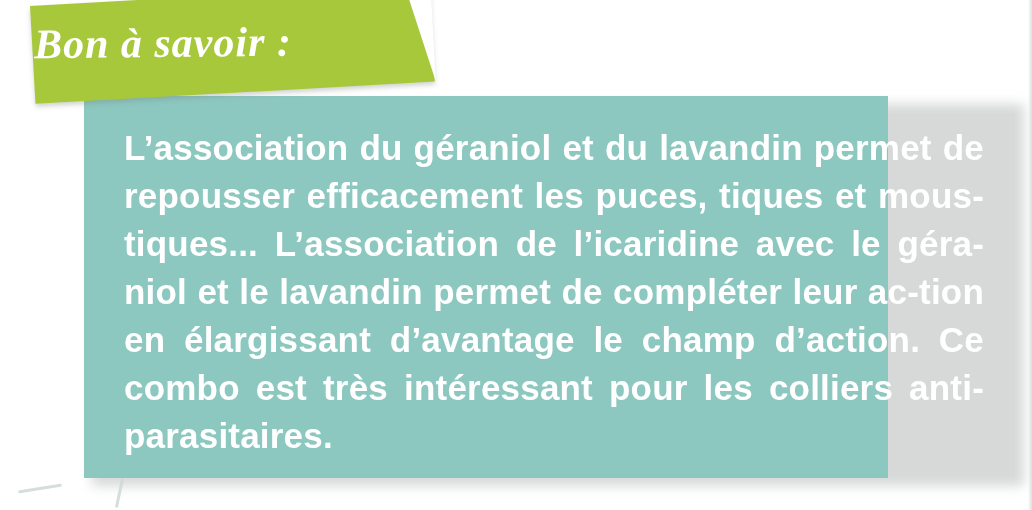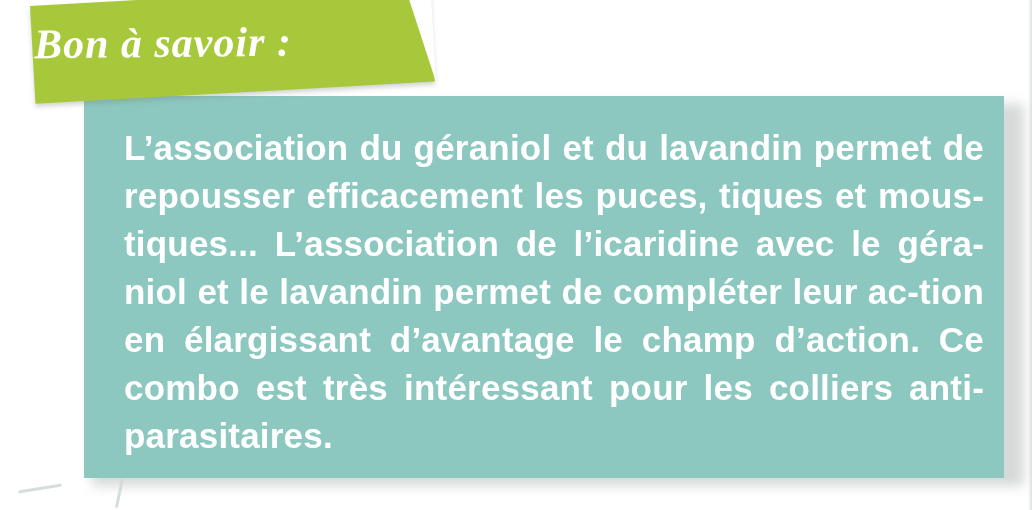--- a/index.html
+++ b/index.html
@@ -29,21 +29,21 @@
     height: 382px;
     background: rgba(120, 130, 125, 0.30);
     filter: blur(6px);
   }
 
   
   #panel {
     position: absolute;
     left: 84px;
     top: 96px;
-    width: 920px;
+    width: 804px;
     height: 382px;
     background: #8cc8c0;
   }
 
   
   #panel-text {
     position: absolute;
     left: 40px;
     top: 28px;
     width: 860px;

